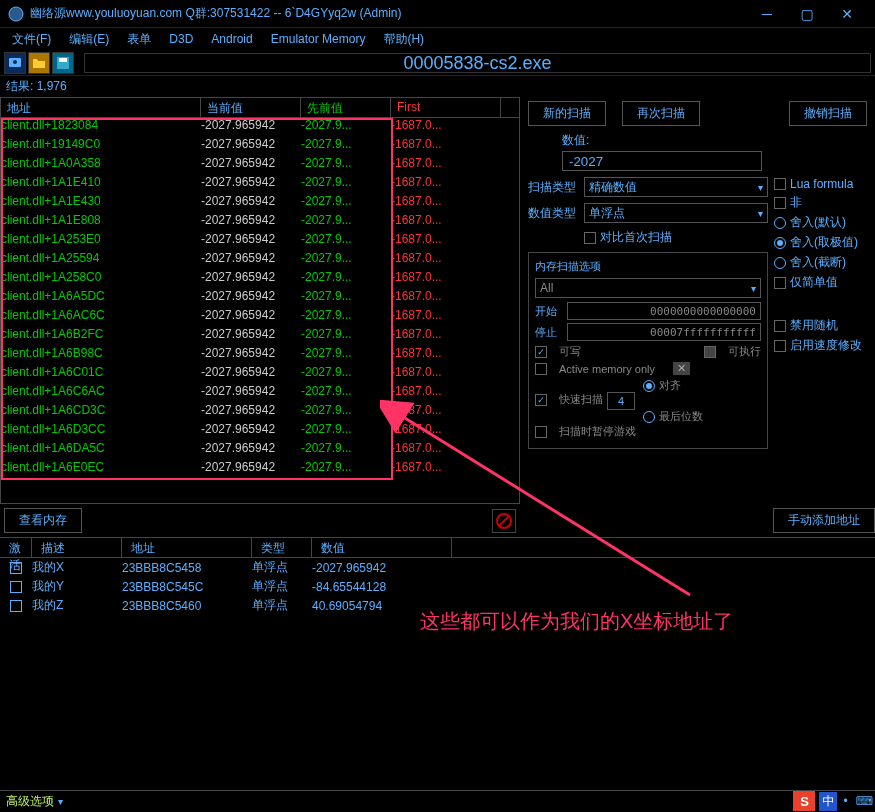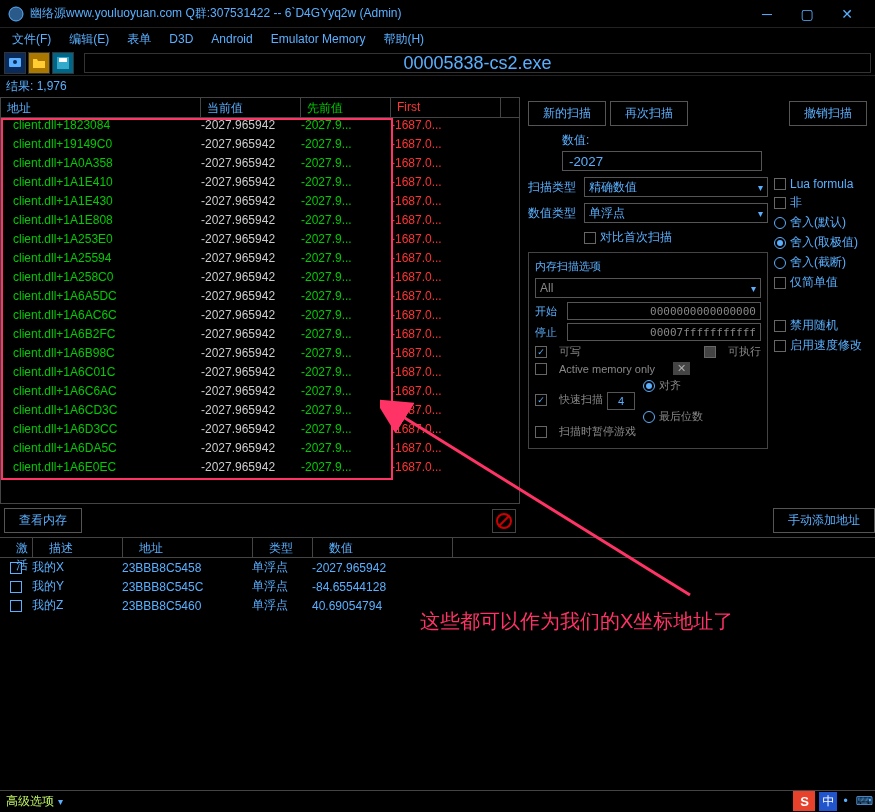--- a/index.html
+++ b/index.html
@@ -13,35 +13,35 @@
 .menu-item { color: #5ab0ff; padding: 2px 8px; font-size: 12px; cursor: pointer; }
 .toolbar { background: #000; height: 26px; display: flex; align-items: center; padding: 2px 4px; border-bottom: 1px solid #222; }
 .tb-icon { width: 22px; height: 22px; display: flex; align-items: center; justify-content: center; margin-right: 2px; border: 1px solid #333; cursor: pointer; }
 .process-label { flex: 1; text-align: center; color: #5ab0ff; font-size: 18px; border: 1px solid #333; height: 20px; line-height: 18px; margin-left: 8px; }
 .main-row { display: flex; height: 440px; }
 .left-pane { width: 520px; display: flex; flex-direction: column; }
 .results-label { color: #5ab0ff; padding: 2px 6px; font-size: 12px; }
 .results-table { flex: 1; border: 1px solid #444; background: #000; overflow: hidden; position: relative; }
 .results-header { display: flex; background: #000; border-bottom: 1px solid #444; height: 20px; }
 .results-header div { padding: 2px 6px; color: #5ab0ff; font-size: 12px; border-right: 1px solid #444; }
-.col-addr { width: 200px; padding-left: 12px; }
+.col-addr { width: 200px; }
 .col-curr { width: 100px; }
 .col-prev { width: 90px; color: #00cc00 !important; }
 .col-first { width: 110px; color: #ff3333 !important; }
 .results-body { overflow: hidden; }
 .result-row { display: flex; height: 19px; font-family: Consolas, monospace; font-size: 12px; }
 .result-row .col-addr { color: #00cc00; }
 .result-row .col-curr, .result-row .col-prev { color: #ccc; }
 .result-row .col-first { color: #ff3333; }
 .red-box { position: absolute; border: 2px solid #ff3366; pointer-events: none; }
 .below-results { display: flex; align-items: center; padding: 4px; gap: 6px; }
 .btn { background: #000; border: 1px solid #555; color: #5ab0ff; padding: 3px 14px; font-size: 12px; cursor: pointer; }
 .prohibit-icon { margin-left: auto; width: 24px; height: 24px; border: 1px solid #444; display: flex; align-items: center; justify-content: center; }
 .right-pane { flex: 1; padding: 4px 8px; display: flex; flex-direction: column; gap: 6px; position: relative; }
-.scan-buttons { display: flex; gap: 4px; align-items: center; }
+.scan-buttons { display: flex; gap: 16px; align-items: center; }
 .value-section { display: flex; flex-direction: column; gap: 2px; margin-left: 34px; }
 .value-label { color: #5ab0ff; font-size: 12px; }
 .value-input { background: #000; border: 1px solid #555; color: #5ab0ff; padding: 2px 6px; width: 200px; height: 20px; }
 .scan-options { display: flex; gap: 6px; }
 .opt-left { display: flex; flex-direction: column; gap: 6px; width: 240px; }
 .opt-row { display: flex; align-items: center; gap: 4px; }
 .opt-label { color: #5ab0ff; width: 52px; font-size: 12px; }
 .select { background: #000; border: 1px solid #555; color: #5ab0ff; padding: 2px 4px; flex: 1; height: 20px; display: flex; align-items: center; justify-content: space-between; }
 .chev { color: #5ab0ff; font-size: 10px; }
 .fieldset { border: 1px solid #444; padding: 6px; }
@@ -52,21 +52,21 @@
 .chk-row { display: flex; align-items: center; gap: 12px; color: #888; font-size: 11px; margin-bottom: 3px; }
 .chk { width: 12px; height: 12px; border: 1px solid #666; display: inline-flex; align-items: center; justify-content: center; font-size: 9px; }
 .chk.checked::after { content: "✓"; color: #5ab0ff; }
 .opt-right { display: flex; flex-direction: column; gap: 3px; font-size: 12px; }
 .radio-row { display: flex; align-items: center; gap: 4px; color: #5ab0ff; }
 .radio { width: 12px; height: 12px; border: 1px solid #5ab0ff; border-radius: 50%; display: inline-flex; align-items: center; justify-content: center; }
 .radio.checked::after { content: ""; width: 6px; height: 6px; background: #5ab0ff; border-radius: 50%; }
 .chk-row-blue { display: flex; align-items: center; gap: 4px; color: #5ab0ff; font-size: 12px; }
 .bottom-pane { border-top: 1px solid #444; height: 240px; display: flex; flex-direction: column; position: relative; }
 .bottom-header { display: flex; background: #000; border-bottom: 1px solid #444; height: 20px; }
-.bottom-header div { padding: 2px 16px; color: #5ab0ff; font-size: 12px; border-right: 1px solid #444; }
+.bottom-header div { padding: 2px 9px; color: #5ab0ff; font-size: 12px; border-right: 1px solid #444; }
 .bcol-active { width: 32px; }
 .bcol-desc { width: 90px; }
 .bcol-addr { width: 130px; }
 .bcol-type { width: 60px; }
 .bcol-val { width: 140px; }
 .bottom-body { flex: 1; }
 .bottom-row { display: flex; height: 19px; font-size: 12px; color: #5ab0ff; align-items: center; }
 .bottom-row .bcol-active { display: flex; justify-content: center; }
 .bcb { width: 12px; height: 12px; border: 1px solid #5ab0ff; }
 .annotation { position: absolute; color: #ff3366; font-size: 20px; font-weight: 500; pointer-events: none; }

